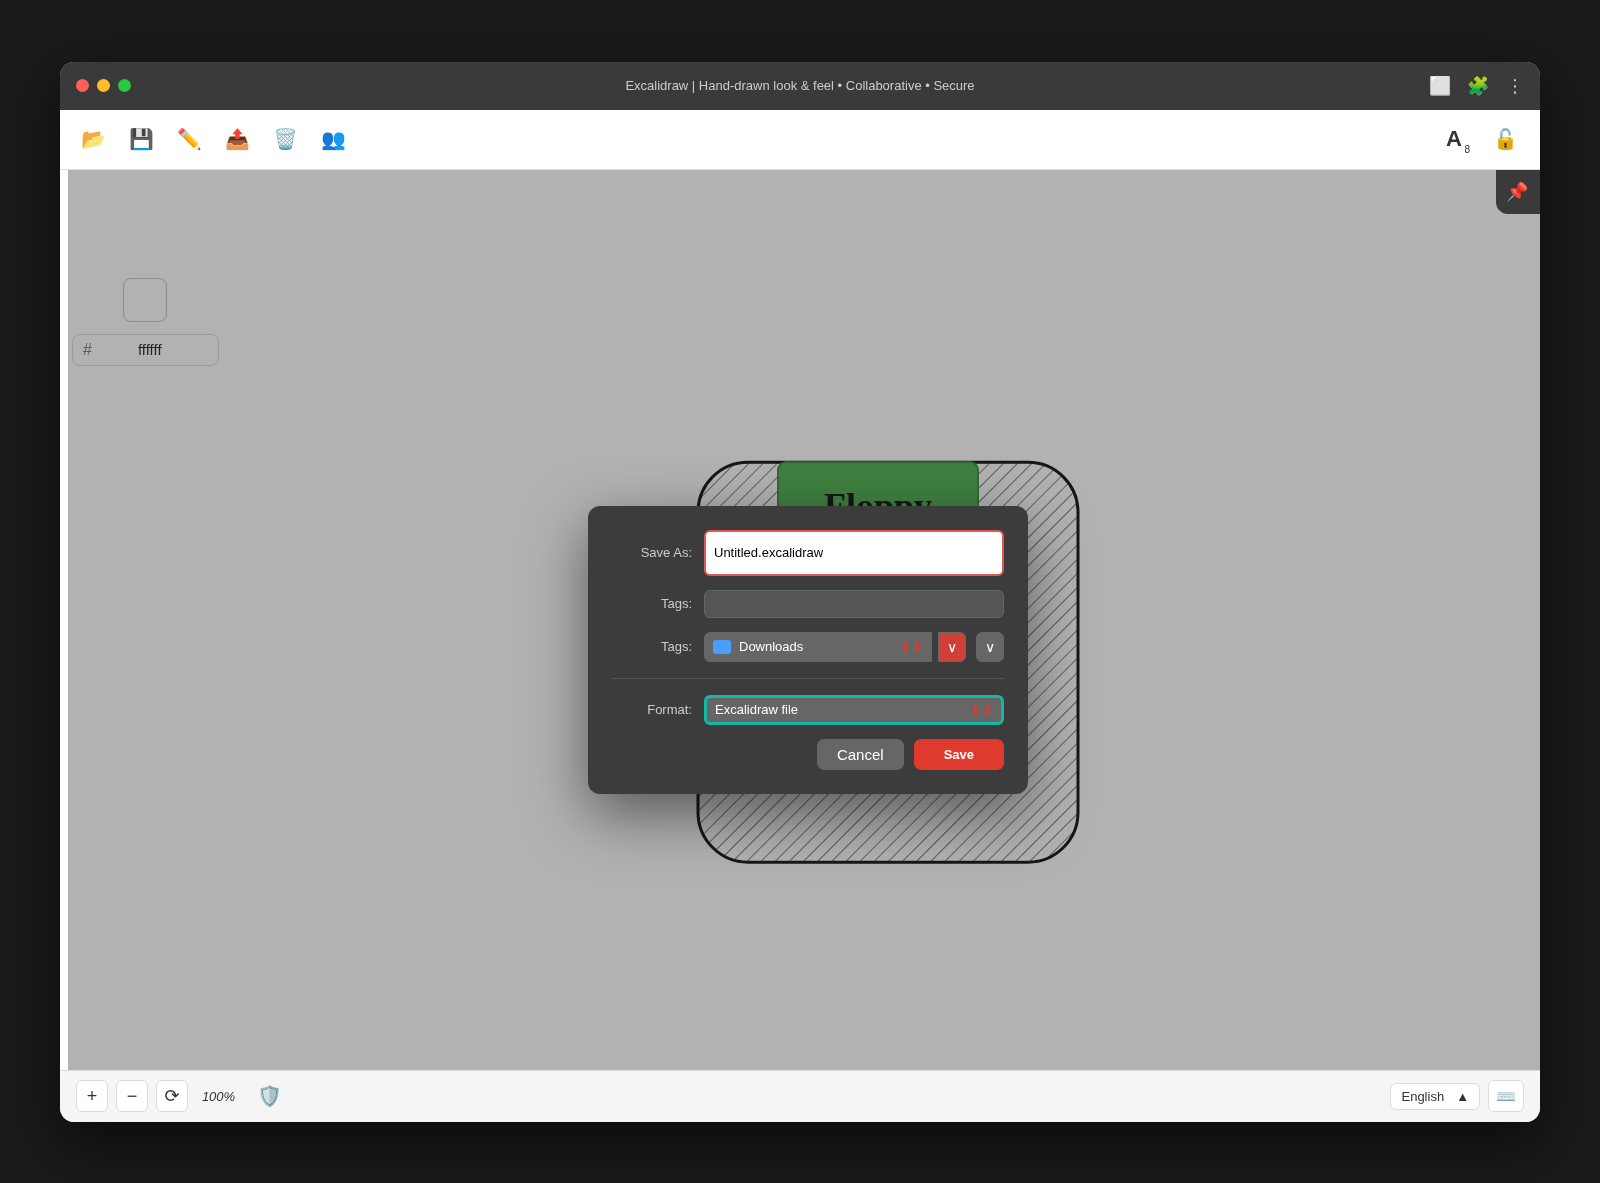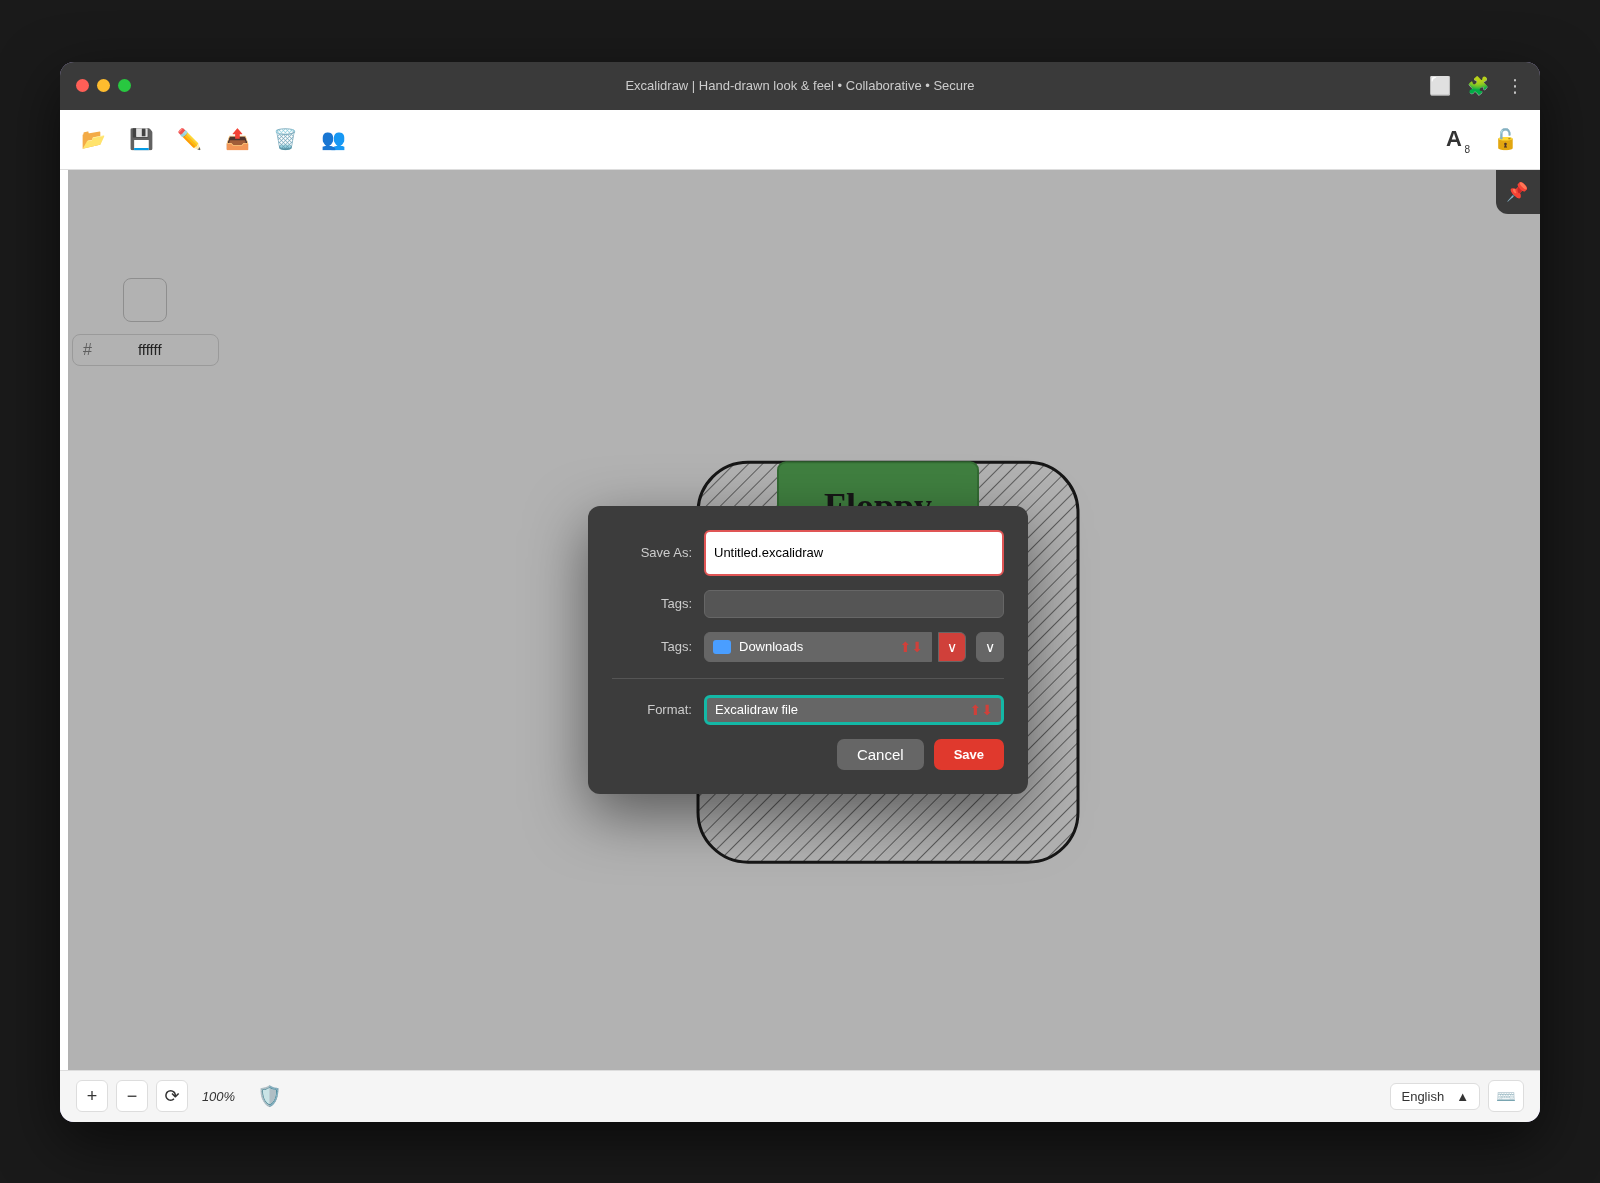--- a/index.html
+++ b/index.html
@@ -365,21 +365,21 @@
       padding: 7px 20px;
       border-radius: 7px;
       border: none;
       background: #666;
       color: white;
       font-size: 15px;
       cursor: pointer;
     }
 
     .btn-save {
-      padding: 7px 20px;
+      padding: 7px 30px;
       border-radius: 7px;
       border: none;
       background: #e0392d;
       color: white;
       font-size: 13px;
       font-weight: 600;
       cursor: pointer;
     }
 
     

